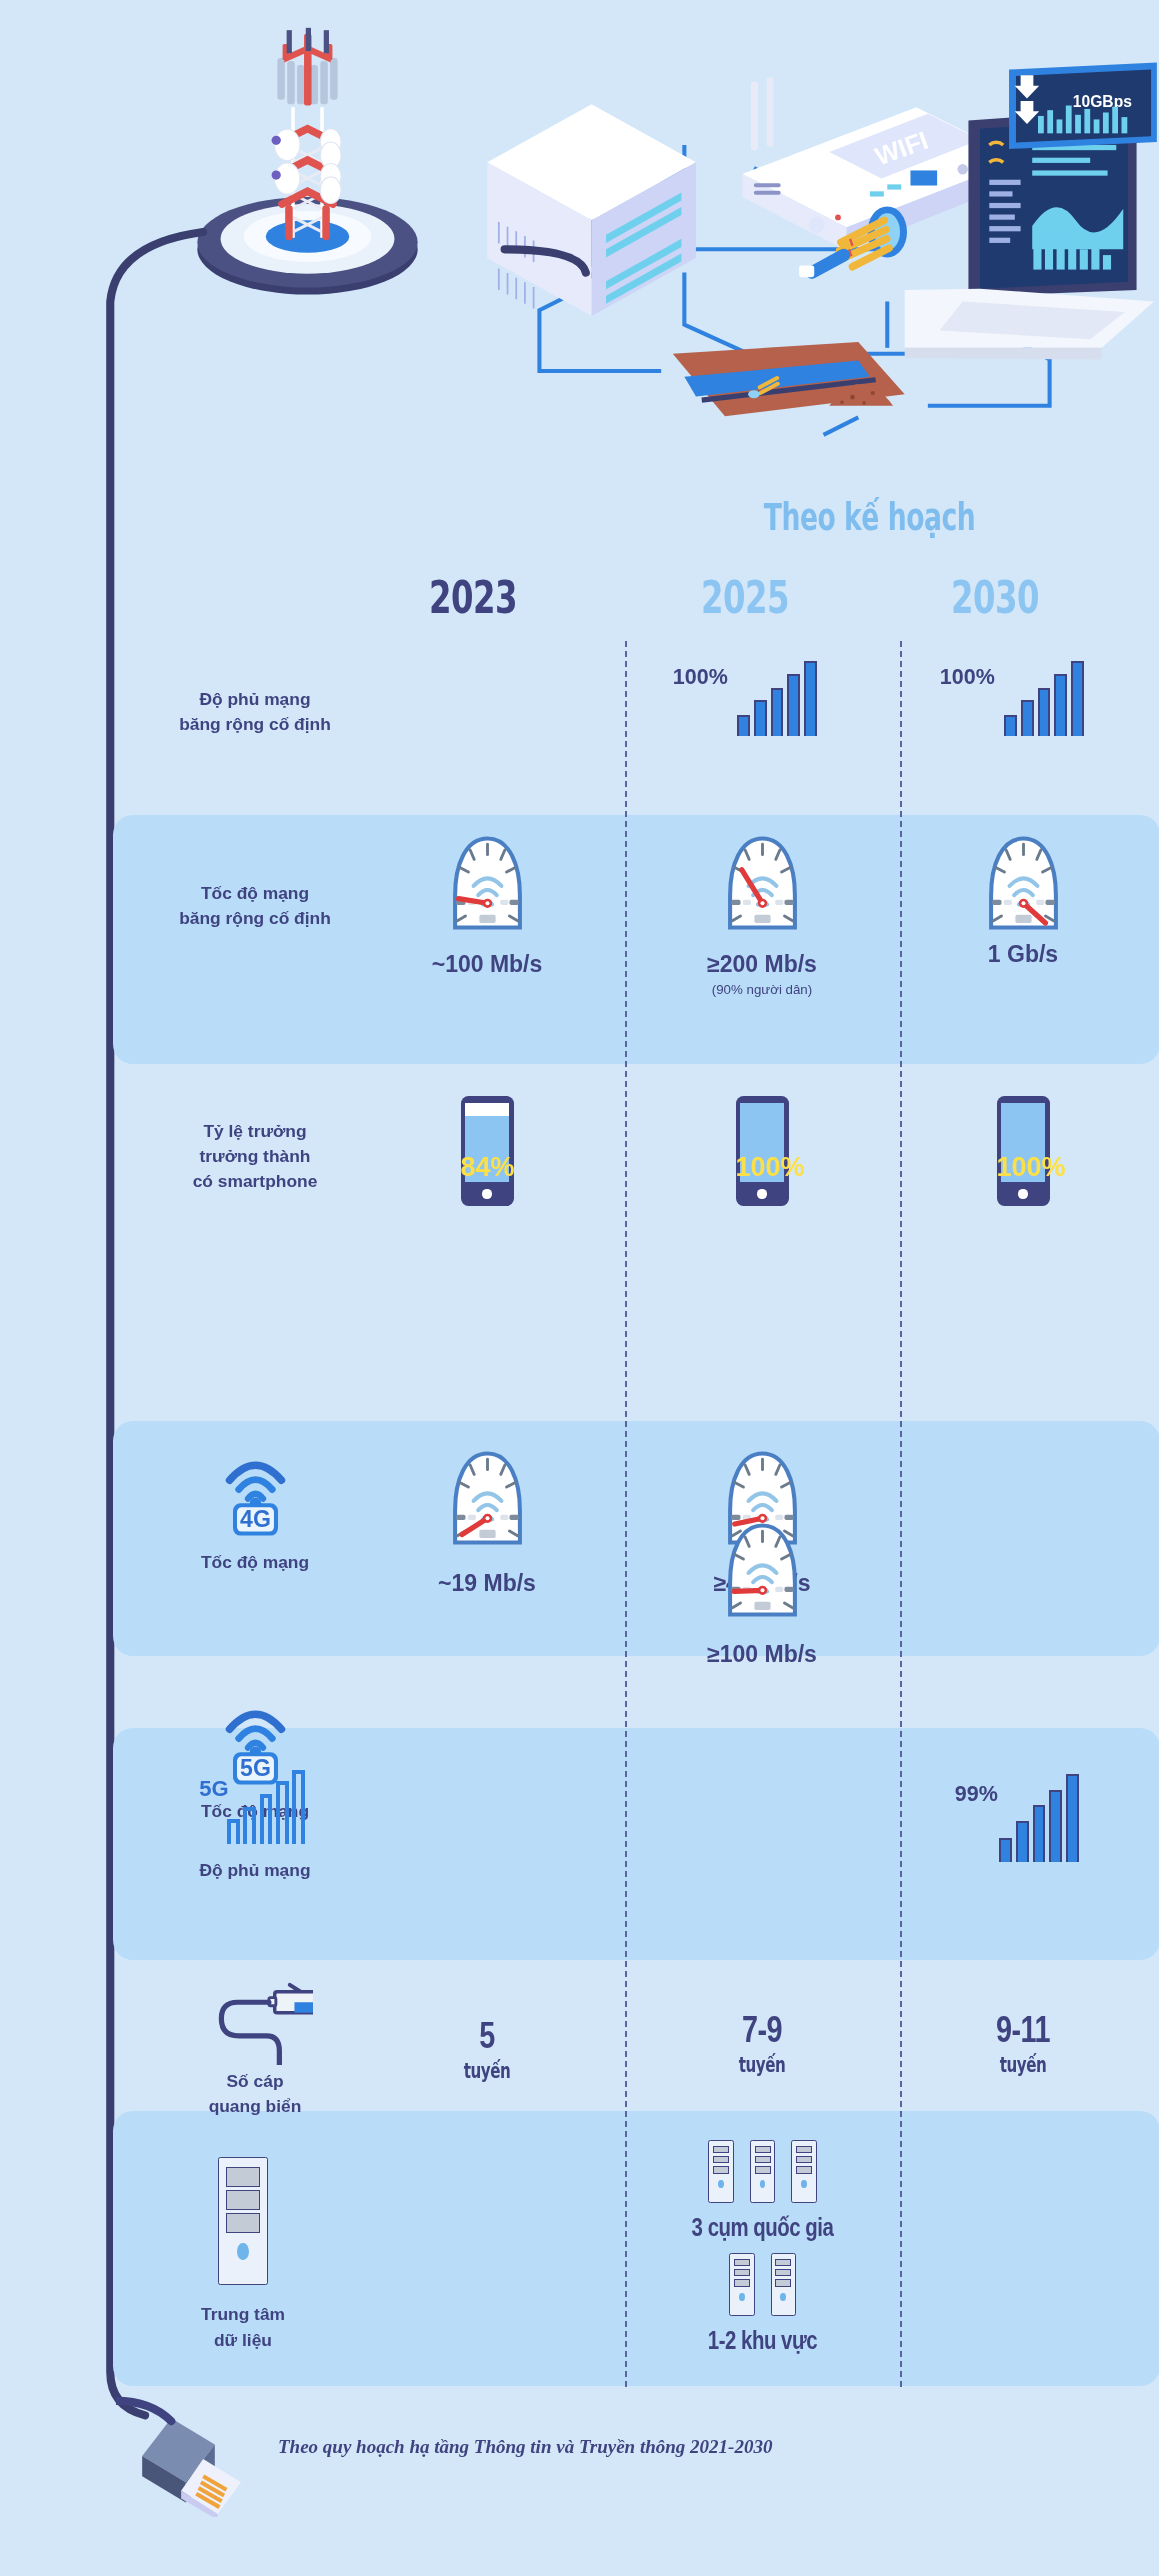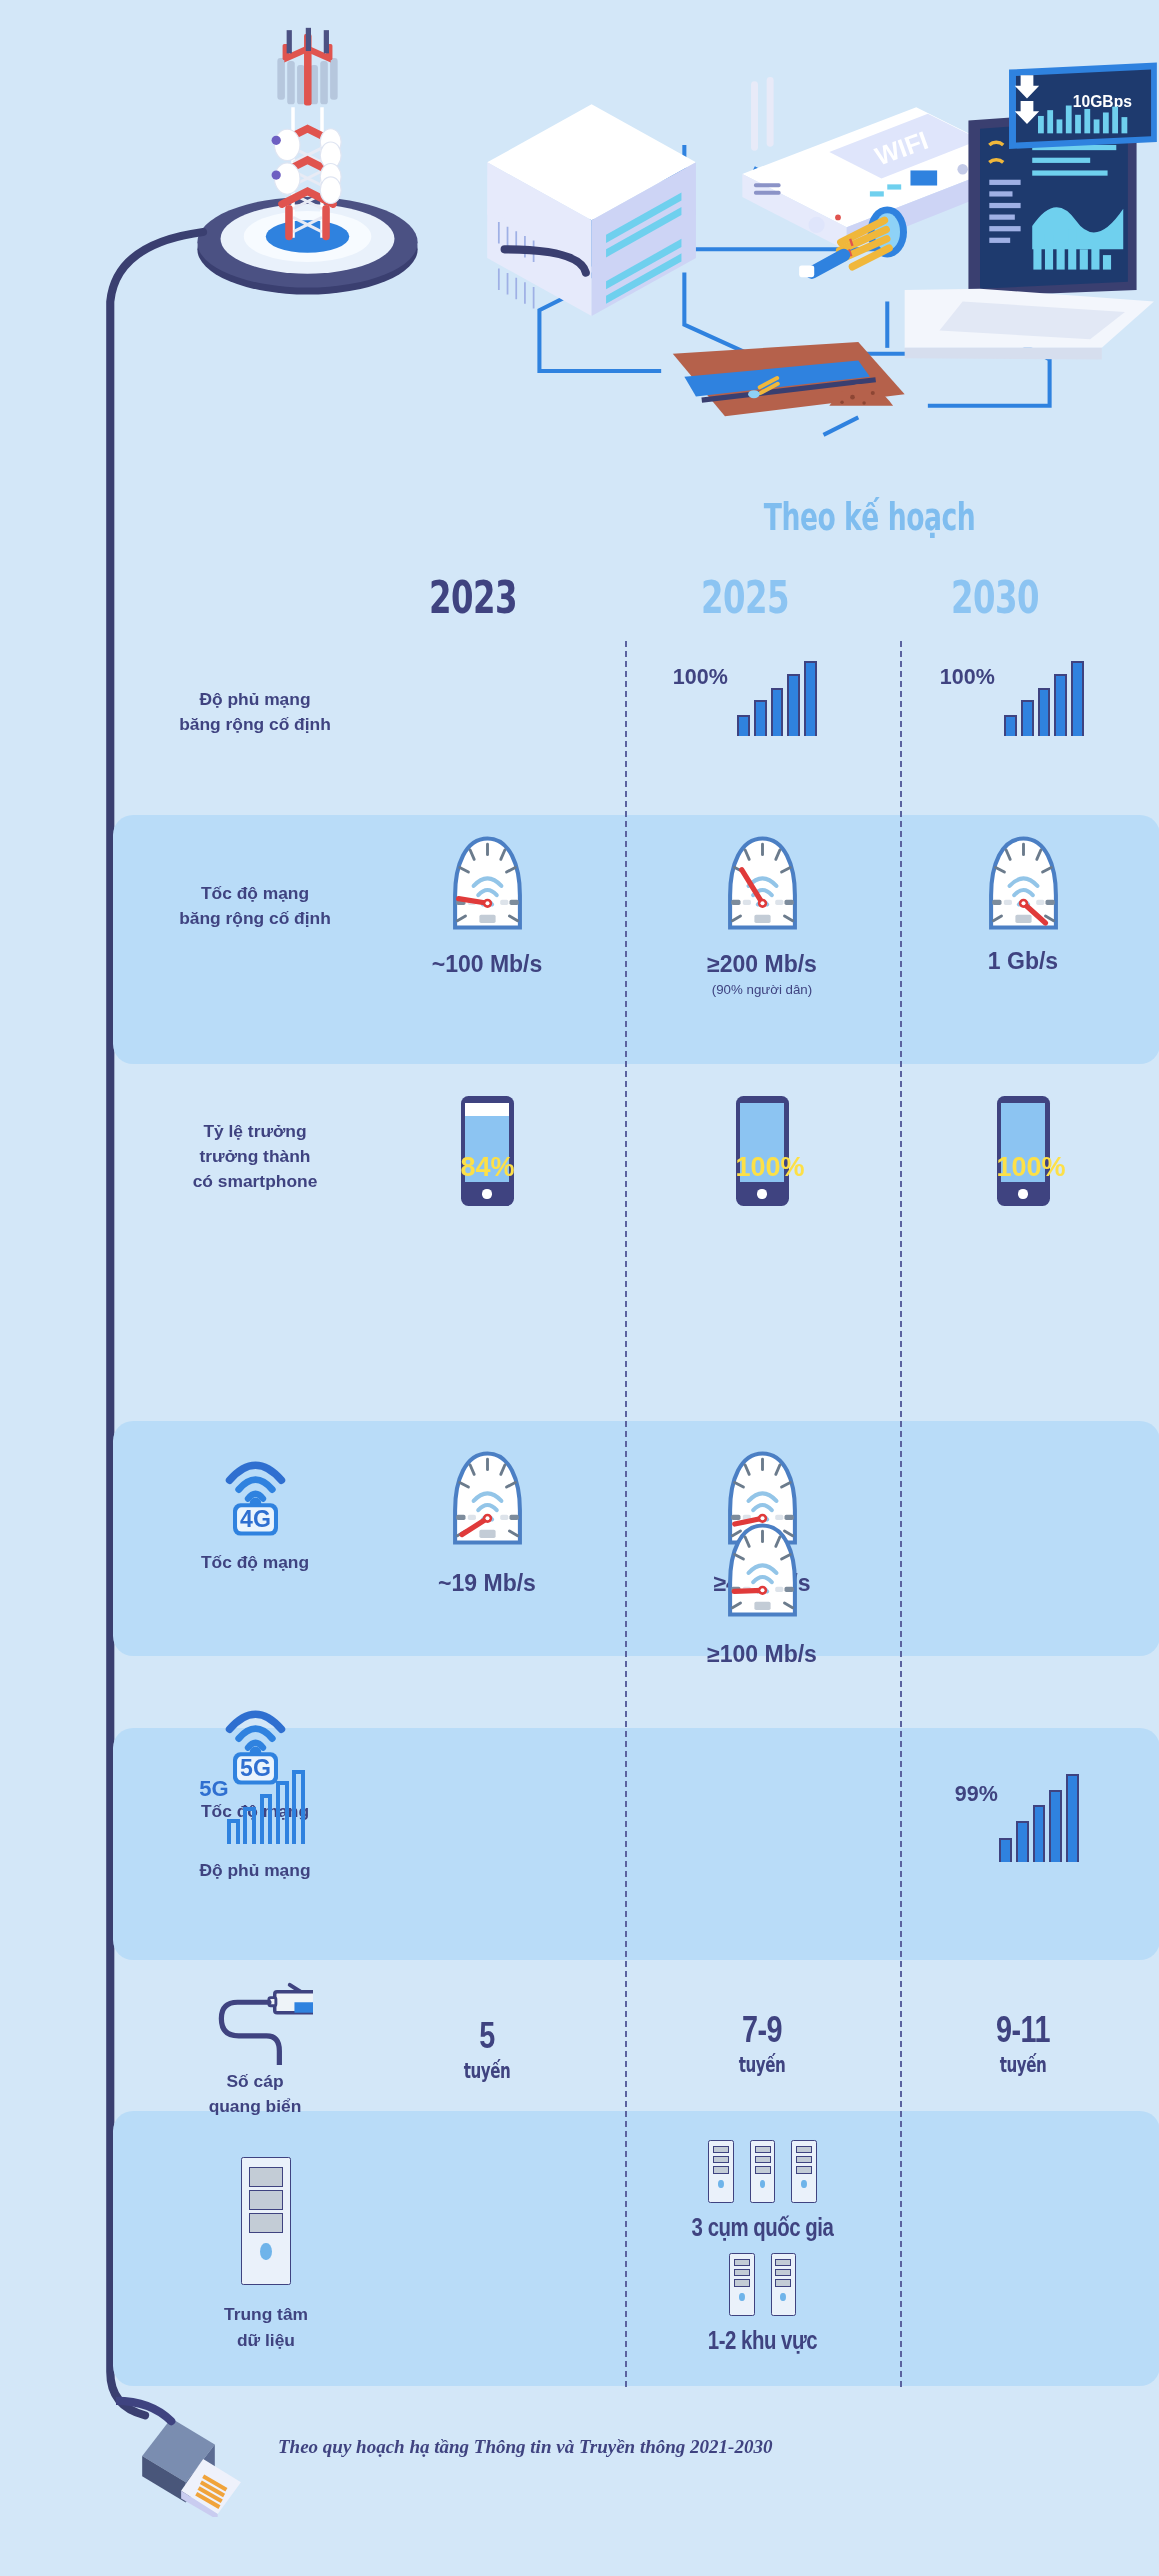--- a/index.html
+++ b/index.html
@@ -506,21 +506,21 @@
         </g>
       <g fill="#dde3ea">
           <rect x="32" y="112" width="14" height="9" rx="3"></rect>
           <rect x="88" y="112" width="14" height="9" rx="3"></rect>
         </g>
       <rect x="52" y="138" width="28" height="14" rx="3" fill="#c3ccd6"></rect>
       <line x1="66" y1="118" x2="104" y2="152" stroke="#e03a3a" stroke-width="9" stroke-linecap="round"></line>
       <circle cx="66" cy="118" r="8" fill="#e03a3a"></circle>
         <circle cx="66" cy="118" r="3.5" fill="#ffffff"></circle>
     </svg>
-    <div class="bigval" style="margin-top:10px;">1 Gb/s</div>
+    <div class="bigval" style="margin-top:3px;">1 Gb/s</div>
   </div>
 
   <div class="rowlabel" style="left:133px; top:1119px;">
     <div>Tỷ lệ trưởng</div>
     <div>trưởng thành</div>
     <div>có smartphone</div>
   </div>
 
   <div class="cell" style="left:406px; top:1096px; width:162px;">
     <div class="phone" style="margin:0 auto;">
@@ -743,21 +743,21 @@
   </div>
   <div class="cell" style="left:681px; top:2012px; width:162px;">
     <div class="hugenum cond">7-9</div>
     <div class="hugeunit cond">tuyến</div>
   </div>
   <div class="cell" style="left:942px; top:2012px; width:162px;">
     <div class="hugenum cond">9-11</div>
     <div class="hugeunit cond">tuyến</div>
   </div>
 
-  <div class="cell" style="left:144px; top:2157px; width:244px;">
+  <div class="cell" style="left:121px; top:2157px; width:244px;">
     <div class="rack big" style="margin:0 auto;">
       <div class="slot"></div>
       <div class="slot"></div>
       <div class="slot"></div>
       <div class="led"></div>
     </div>
     <div class="rowlabel" style="position:relative; left:0; top:17.4px; width:244px;">
       <div>Trung tâm</div>
       <div>dữ liệu</div>
     </div>

